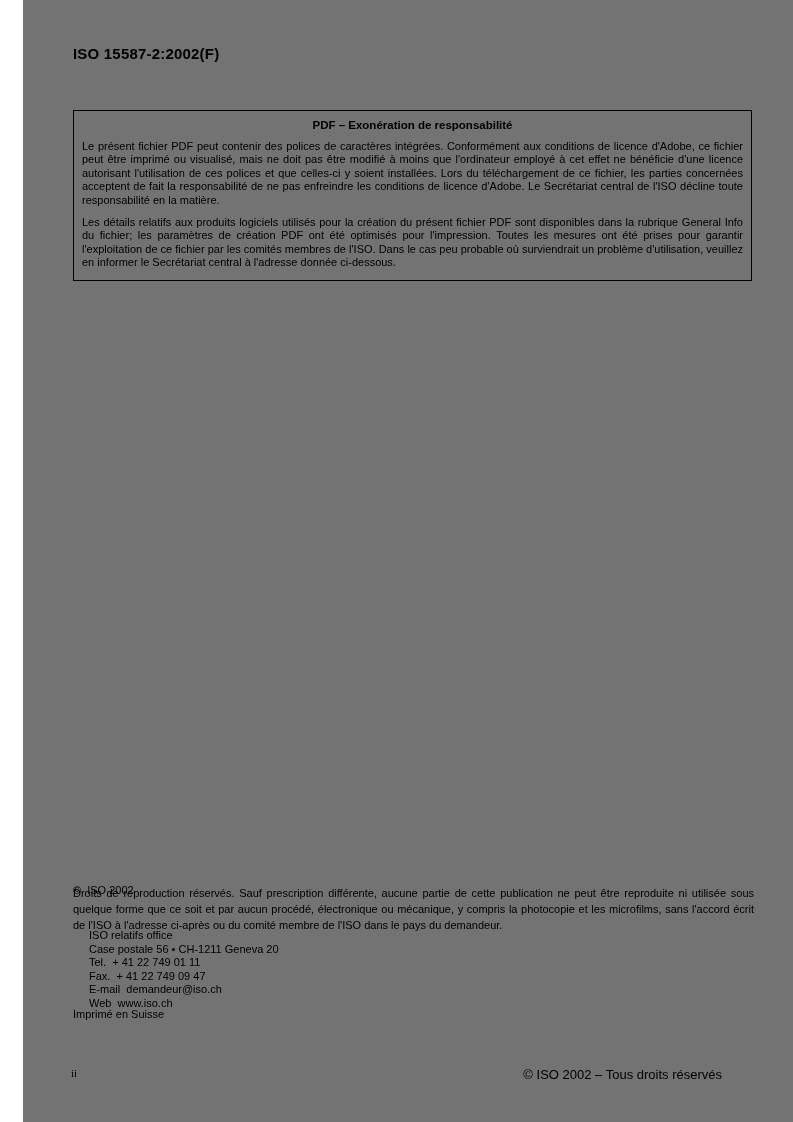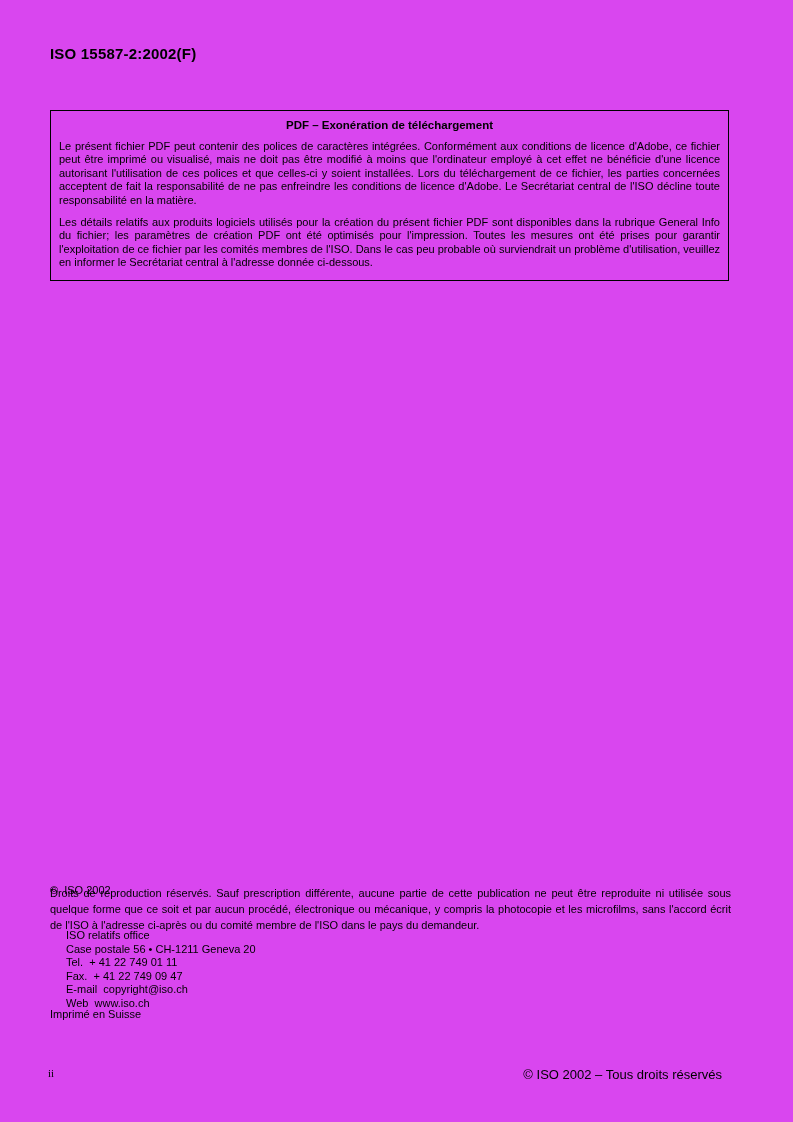--- a/index.html
+++ b/index.html
@@ -11,21 +11,22 @@
     width: 793px;
     height: 1122px;
     position: relative;
     font-family: "Liberation Sans", sans-serif;
     color: #000000;
     overflow: hidden;
   }
   .page {
     position: absolute;
     inset: 0;
-    background: #d946ef;
+    background: #737373;
+    margin-left: 23px;
   }
   .doc-header {
     position: absolute;
     left: 50px;
     top: 45px;
     font-size: 15px;
     font-weight: bold;
     letter-spacing: 0.2px;
   }
   .disclaimer-box {
@@ -96,35 +97,35 @@
   }
 </style>
 </head>
 <body>
 
 <div class="page">
 
   <div class="doc-header">ISO 15587-2:2002(F)</div>
 
   <div class="disclaimer-box">
-    <div class="disclaimer-title">PDF – Exonération de téléchargement</div>
+    <div class="disclaimer-title">PDF – Exonération de responsabilité</div>
     <div class="disclaimer-para">Le présent fichier PDF peut contenir des polices de caractères intégrées. Conformément aux conditions de licence d'Adobe, ce fichier peut être imprimé ou visualisé, mais ne doit pas être modifié à moins que l'ordinateur employé à cet effet ne bénéficie d'une licence autorisant l'utilisation de ces polices et que celles-ci y soient installées. Lors du téléchargement de ce fichier, les parties concernées acceptent de fait la responsabilité de ne pas enfreindre les conditions de licence d'Adobe. Le Secrétariat central de l'ISO décline toute responsabilité en la matière.</div>
     <div class="disclaimer-para">Les détails relatifs aux produits logiciels utilisés pour la création du présent fichier PDF sont disponibles dans la rubrique General Info du fichier; les paramètres de création PDF ont été optimisés pour l'impression. Toutes les mesures ont été prises pour garantir l'exploitation de ce fichier par les comités membres de l'ISO. Dans le cas peu probable où surviendrait un problème d'utilisation, veuillez en informer le Secrétariat central à l'adresse donnée ci-dessous.</div>
   </div>
 
   <div class="copyright-notice">©  ISO 2002</div>
 
   <div class="rights-para">Droits de reproduction réservés. Sauf prescription différente, aucune partie de cette publication ne peut être reproduite ni utilisée sous quelque forme que ce soit et par aucun procédé, électronique ou mécanique, y compris la photocopie et les microfilms, sans l'accord écrit de l'ISO à l'adresse ci-après ou du comité membre de l'ISO dans le pays du demandeur.</div>
 
   <div class="address-block">
     <div class="address-line">ISO relatifs office</div>
     <div class="address-line">Case postale 56 • CH-1211 Geneva 20</div>
     <div class="address-line">Tel.  + 41 22 749 01 11</div>
     <div class="address-line">Fax.  + 41 22 749 09 47</div>
-    <div class="address-line">E-mail  copyright@iso.ch</div>
+    <div class="address-line">E-mail  demandeur@iso.ch</div>
     <div class="address-line">Web  www.iso.ch</div>
   </div>
 
   <div class="printed-in">Imprimé en Suisse</div>
 
   <div class="footer-page-number">ii</div>
 
   <div class="footer-copyright">© ISO 2002 – Tous droits réservés</div>
 
 </div>

